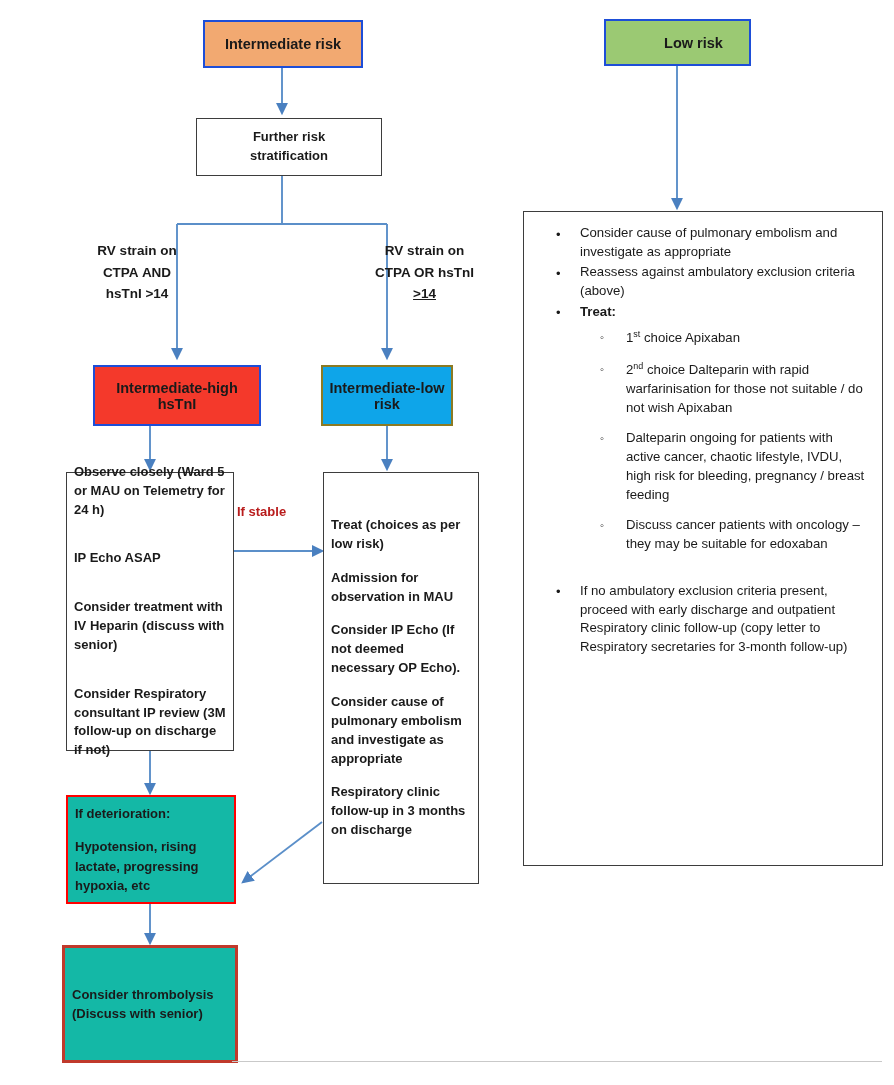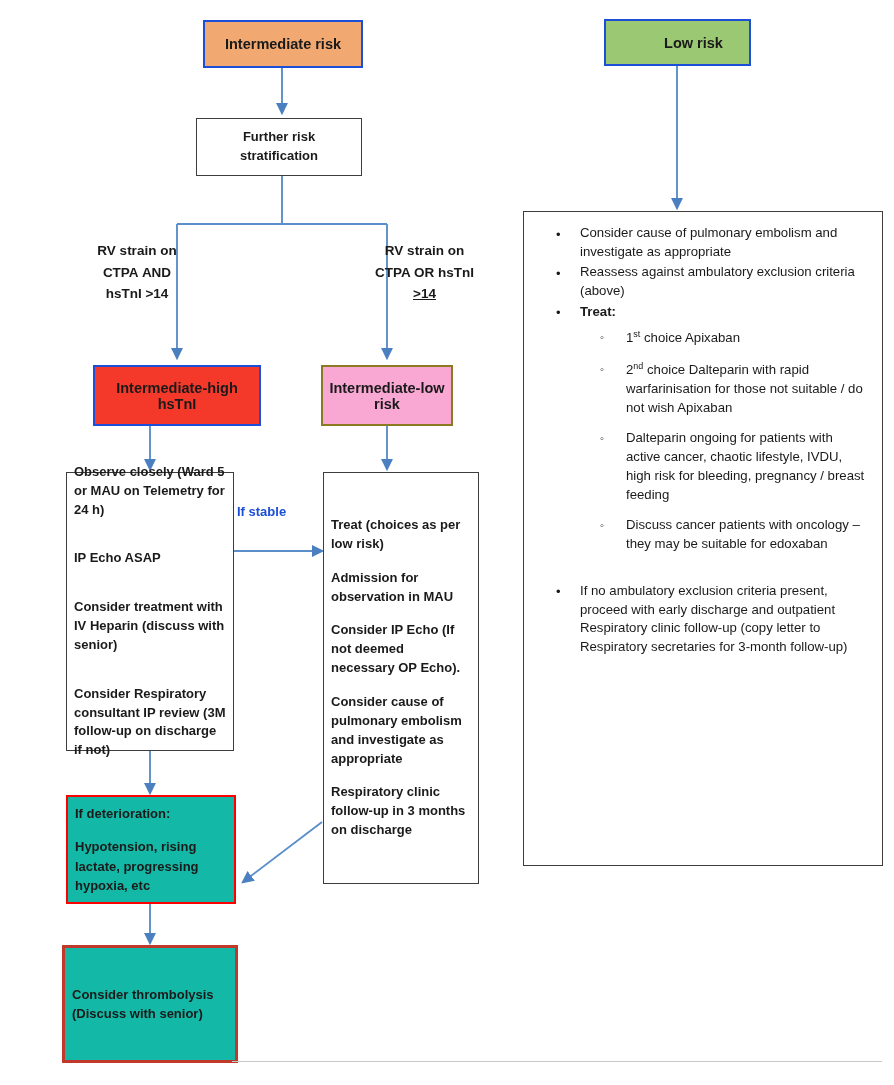--- a/index.html
+++ b/index.html
@@ -18,35 +18,35 @@
         justify-content:center;text-align:center;}
   .node .txt{width:100%;}
 
   
   .chip{border:2px solid #1d4ed8;font-weight:bold;font-size:14.5px;}
   .chip-orange{background:#F2A971;}
   .chip-green{background:#9CC островkk;padding-left:32px;}
   .chip-green{background:#9CC island;}
   .chip-green{background:#9BC973;}
   .chip-red{background:#F4392B;}
-  .chip-yellow{background:#f9a8d4;border-color:#8c7a22;}
+  .chip-yellow{background:#0ea5e9;border-color:#8c7a22;}
 
   
   .proc{border:1.5px solid #3d3d3d;background:#fff;font-size:13px;line-height:1.45;}
   .proc.bold{font-weight:bold;}
 
   
   .alert{background:#14b8a6;font-size:13px;line-height:1.5;font-weight:bold;}
   .alert-thin{border:2px solid #FF0000;}
   .alert-thick{border:3.5px solid #C0392B;}
 
   
   .branch-label{position:absolute;font-size:13.5px;line-height:1.6;text-align:center;
                 font-weight:bold;color:#1a1a1a;}
-  .edge-label{position:absolute;font-size:13px;font-weight:bold;color:#1d4ed8;}
+  .edge-label{position:absolute;font-size:13px;font-weight:bold;color:#b91c1c;}
 
   
   .stack{display:flex;flex-direction:column;justify-content:center;gap:30px;
          padding:9px 7px;box-sizing:border-box;width:100%;height:100%;}
   .stack p{margin:0;}
 
   
   .panel{position:absolute;box-sizing:border-box;border:1.5px solid #3d3d3d;
          background:#fff;padding:12px 14px 12px 10px;font-size:13.2px;line-height:1.42;}
   ul.lvl1{list-style:none;margin:0;padding:0;}
@@ -101,21 +101,21 @@
   </svg>
 
   <div class="node chip chip-orange" style="left:203px;top:20px;width:160px;height:48px;">
     <span class="txt">Intermediate risk</span>
   </div>
 
   <div class="node chip chip-green" style="left:604px;top:19px;width:147px;height:47px;">
     <span class="txt">Low risk</span>
   </div>
 
-  <div class="node proc bold" style="left:196px;top:118px;width:166px;height:58px;">
+  <div class="node proc bold" style="left:196px;top:118px;width:186px;height:58px;">
     <span class="txt" style="white-space:pre-line;">Further risk
 stratification</span>
   </div>
 
   <div class="branch-label" style="left:62px;top:240px;width:150px;">
     <div>RV strain on</div>
     <div><span>CTPA </span><b>AND</b></div>
     <div>hsTnI &gt;14</div>
   </div>
 

